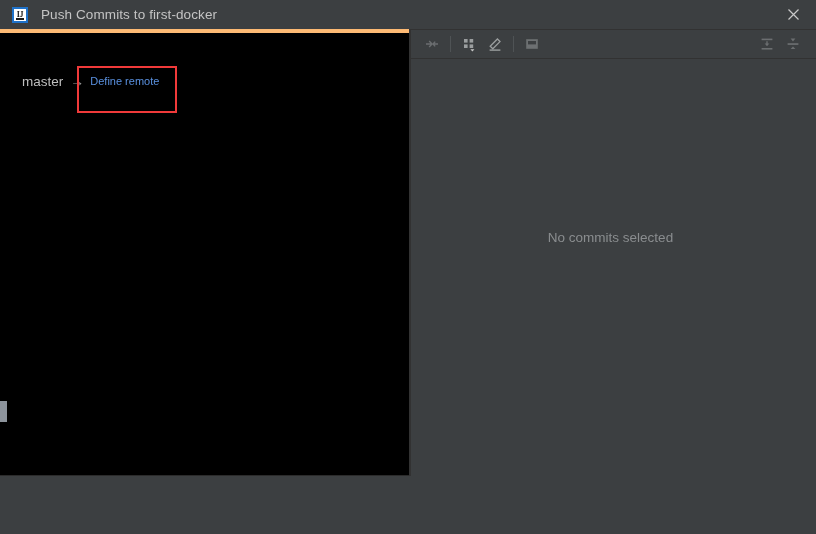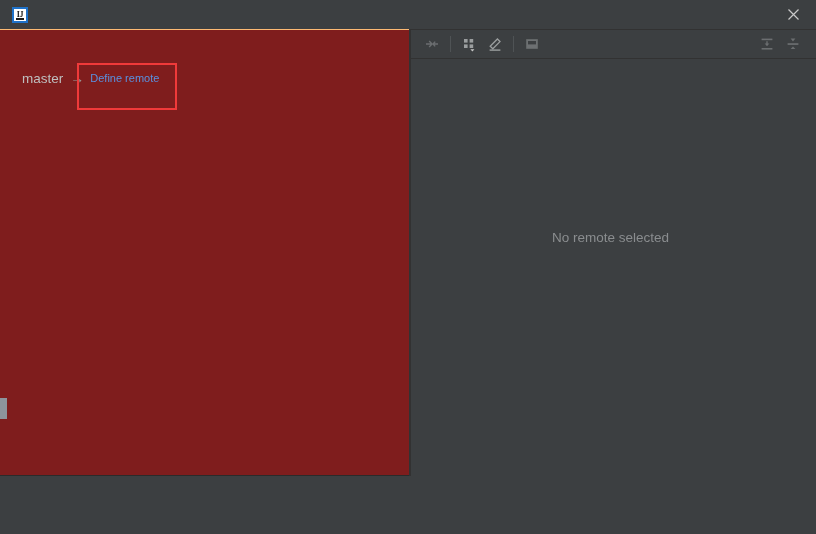--- a/index.html
+++ b/index.html
@@ -82,22 +82,22 @@
     position: absolute;
     left: 0; top: 29px;
     width: 816px;
     height: 447px;
   }
   .left-pane {
     position: absolute;
     left: 0; top: 0;
     width: 410px;
     height: 447px;
-    background: #7f1d1d;
-    border-top: 1px solid #fdba74;
+    background: #000000;
+    border-top: 4px solid #fdba74;
     border-bottom: 1px solid #2b2b2b;
     box-sizing: border-box;
   }
   .splitter {
     position: absolute;
     left: 409px; top: 0;
     width: 2px; height: 447px;
     background: #323232;
   }
   .right-pane {
@@ -206,20 +206,21 @@
 </head>
 <body>
 
 <div id="root">
 
   <div class="titlebar">
     <div class="app-icon">
       <span class="ij-text">IJ</span>
       <span class="ij-bar"></span>
     </div>
+    <div class="title-text">Push Commits to first-docker</div>
     <div class="close-btn">
       <svg width="13" height="13" viewBox="0 0 13 13">
         <path d="M1.5 1.5 L11.5 11.5 M11.5 1.5 L1.5 11.5" stroke="#c9c9c9" stroke-width="1.2" fill="none"></path>
       </svg>
     </div>
   </div>
 
   <div class="content">
 
     <div class="left-pane">
@@ -290,21 +291,21 @@
         <div class="tb-btn tb-last">
           <svg width="16" height="16" viewBox="0 0 16 16">
             <path d="M5.6 2.6 L10.4 2.6 L8 5.4 Z" fill="#6b6e70"></path>
             <rect x="2.6" y="7.2" width="10.8" height="1.7" fill="#6b6e70"></rect>
             <path d="M5.6 13 L10.4 13 L8 10.4 Z" fill="#6b6e70"></path>
           </svg>
         </div>
       </div>
 
       <div class="right-body">
-        <span class="empty-text">No remote selected</span>
+        <span class="empty-text">No commits selected</span>
       </div>
     </div>
   </div>
 
   <div class="footer">
 
     
 
     
 

